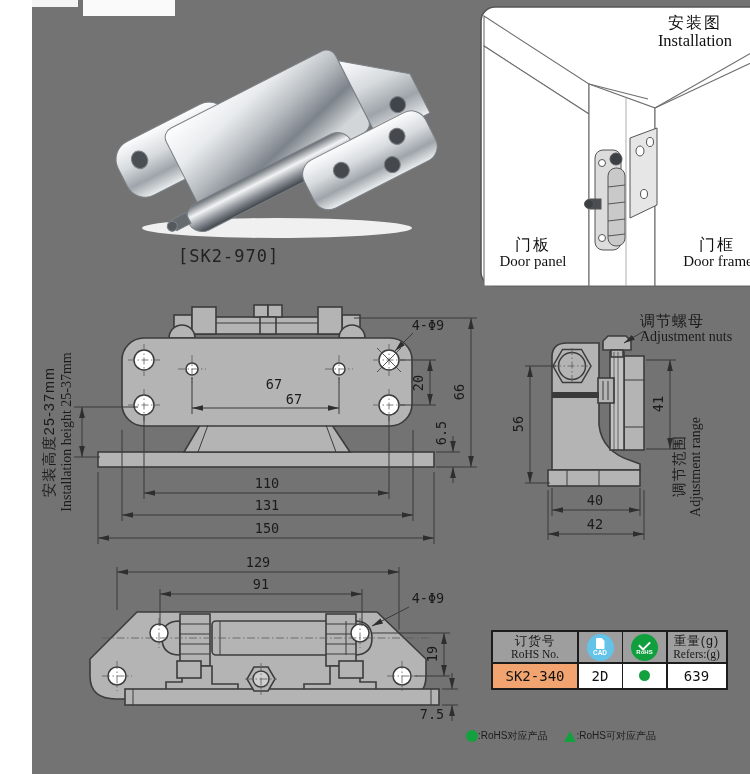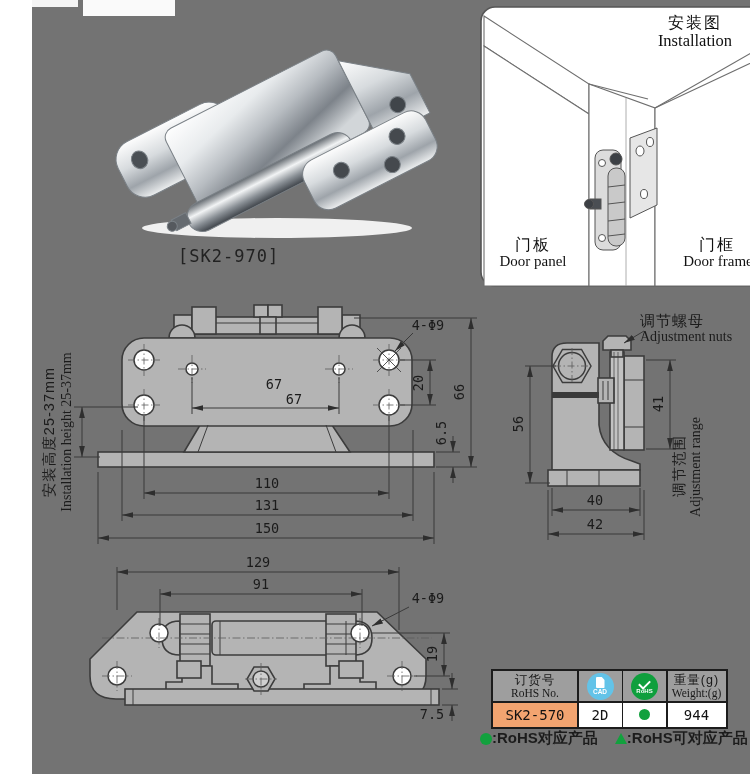--- a/index.html
+++ b/index.html
@@ -7,21 +7,21 @@
         font-family:"Liberation Sans",sans-serif;color:#1e1e1e;margin-left:32px;}
   svg text{user-select:none;}
   .dim{font:13.5px "DejaVu Sans Mono",monospace;fill:#1b1b1b;}
   .zht{font:14px "Liberation Sans",sans-serif;fill:#1b1b1b;}
   .zhb{font:16px "Liberation Sans",sans-serif;fill:#111;letter-spacing:2px;}
   .ser{font:15px "Liberation Serif",serif;fill:#111;}
   .ser2{font:14px "Liberation Serif",serif;fill:#1b1b1b;}
   .caption{position:absolute;left:146px;top:246px;font:17px "DejaVu Sans Mono",monospace;
            letter-spacing:1px;color:#222;}
   
-  .spec-table{position:absolute;left:459px;top:669px;display:grid;
+  .spec-table{position:absolute;left:459px;top:630px;display:grid;
       grid-template-columns:84px 43px 43px 58px;grid-template-rows:30px 24px;
       border:2.5px solid #1c1c1c;background:#1c1c1c;grid-gap:1.5px;}
   .cell{display:flex;align-items:center;justify-content:center;flex-direction:column;background:#fff;}
   .cell.head{background:#9e9e9e;}
   .cell .zh{font-size:12.5px;line-height:13px;color:#181818;letter-spacing:1px;}
   .cell .en{font:11.5px "Liberation Serif",serif;line-height:12px;color:#181818;}
   .mono{font:14px "DejaVu Sans Mono",monospace;color:#111;}
   .item-cell{background:#f2a470;}
   .gdot{width:11px;height:11px;border-radius:50%;background:#12a13e;display:inline-block;}
   .gtri{width:0;height:0;border-left:6.5px solid transparent;border-right:6.5px solid transparent;
@@ -30,22 +30,22 @@
             flex-direction:column;align-items:center;justify-content:center;}
   .icon-cad .sheet{width:9px;height:11px;background:#fff;border-radius:1px;
             clip-path:polygon(0 0,70% 0,100% 28%,100% 100%,0 100%);}
   .icon-cad .lbl{font-size:6.5px;color:#fff;font-weight:bold;line-height:7px;}
   .icon-rohs{width:27px;height:27px;border-radius:50%;background:#0f9f3d;display:flex;
             flex-direction:column;align-items:center;justify-content:center;}
   .icon-rohs .check{width:9px;height:5px;border-left:2px solid #fff;border-bottom:2px solid #fff;
             transform:rotate(-45deg);margin-top:2px;}
   .icon-rohs .lbl{font-size:6px;color:#fff;font-weight:bold;line-height:7px;margin-top:1px;}
   
-  .legend-zh{position:absolute;left:448px;top:729px;display:flex;align-items:center;
-             font-size:15px;font-weight:bold;color:#1c1c1c;white-space:nowrap;}
+  .legend-zh{position:absolute;left:434px;top:729px;display:flex;align-items:center;
+             font-size:10px;font-weight:normal;color:#1c1c1c;white-space:nowrap;}
   .legend-zh .gdot{width:12px;height:12px;}
   .legend-zh .sp{width:17px;}
   .legend-en{position:absolute;left:96px;top:746px;display:flex;align-items:center;
              font:15.5px "Liberation Serif",serif;color:#111;white-space:nowrap;}
   .legend-en .gdot{width:12px;height:12px;margin-right:8px;}
   .legend-en .gtri{margin-right:8px;}
   .legend-en .sp{width:22px;}
   .artifact1{position:absolute;left:0;top:0;width:46px;height:7px;background:#f4f4f4;}
   .artifact2{position:absolute;left:51px;top:0;width:92px;height:16px;background:#fafafa;}
 </style>
@@ -383,28 +383,28 @@
       </div>
     </div>
     <div class="cell head">
       <div class="icon-rohs">
         <div class="check"></div>
         <div class="lbl">RoHS</div>
       </div>
     </div>
     <div class="cell head">
       <div class="zh">重量(g)</div>
-      <div class="en">Weight:(g)</div>
+      <div class="en">Refers:(g)</div>
     </div>
-    <div class="cell item-cell mono">SK2-570</div>
+    <div class="cell item-cell mono">SK2-340</div>
     <div class="cell mono">2D</div>
     <div class="cell">
         <span class="gdot"></span>
       </div>
-    <div class="cell mono">944</div>
+    <div class="cell mono">639</div>
   </div>
 
   <div class="legend-zh">
     <span class="gdot"></span>
       <span>:RoHS对应产品</span>
     <span class="sp"></span>
     <span class="gtri"></span>
       <span>:RoHS可对应产品</span>
   </div>
 </div>

